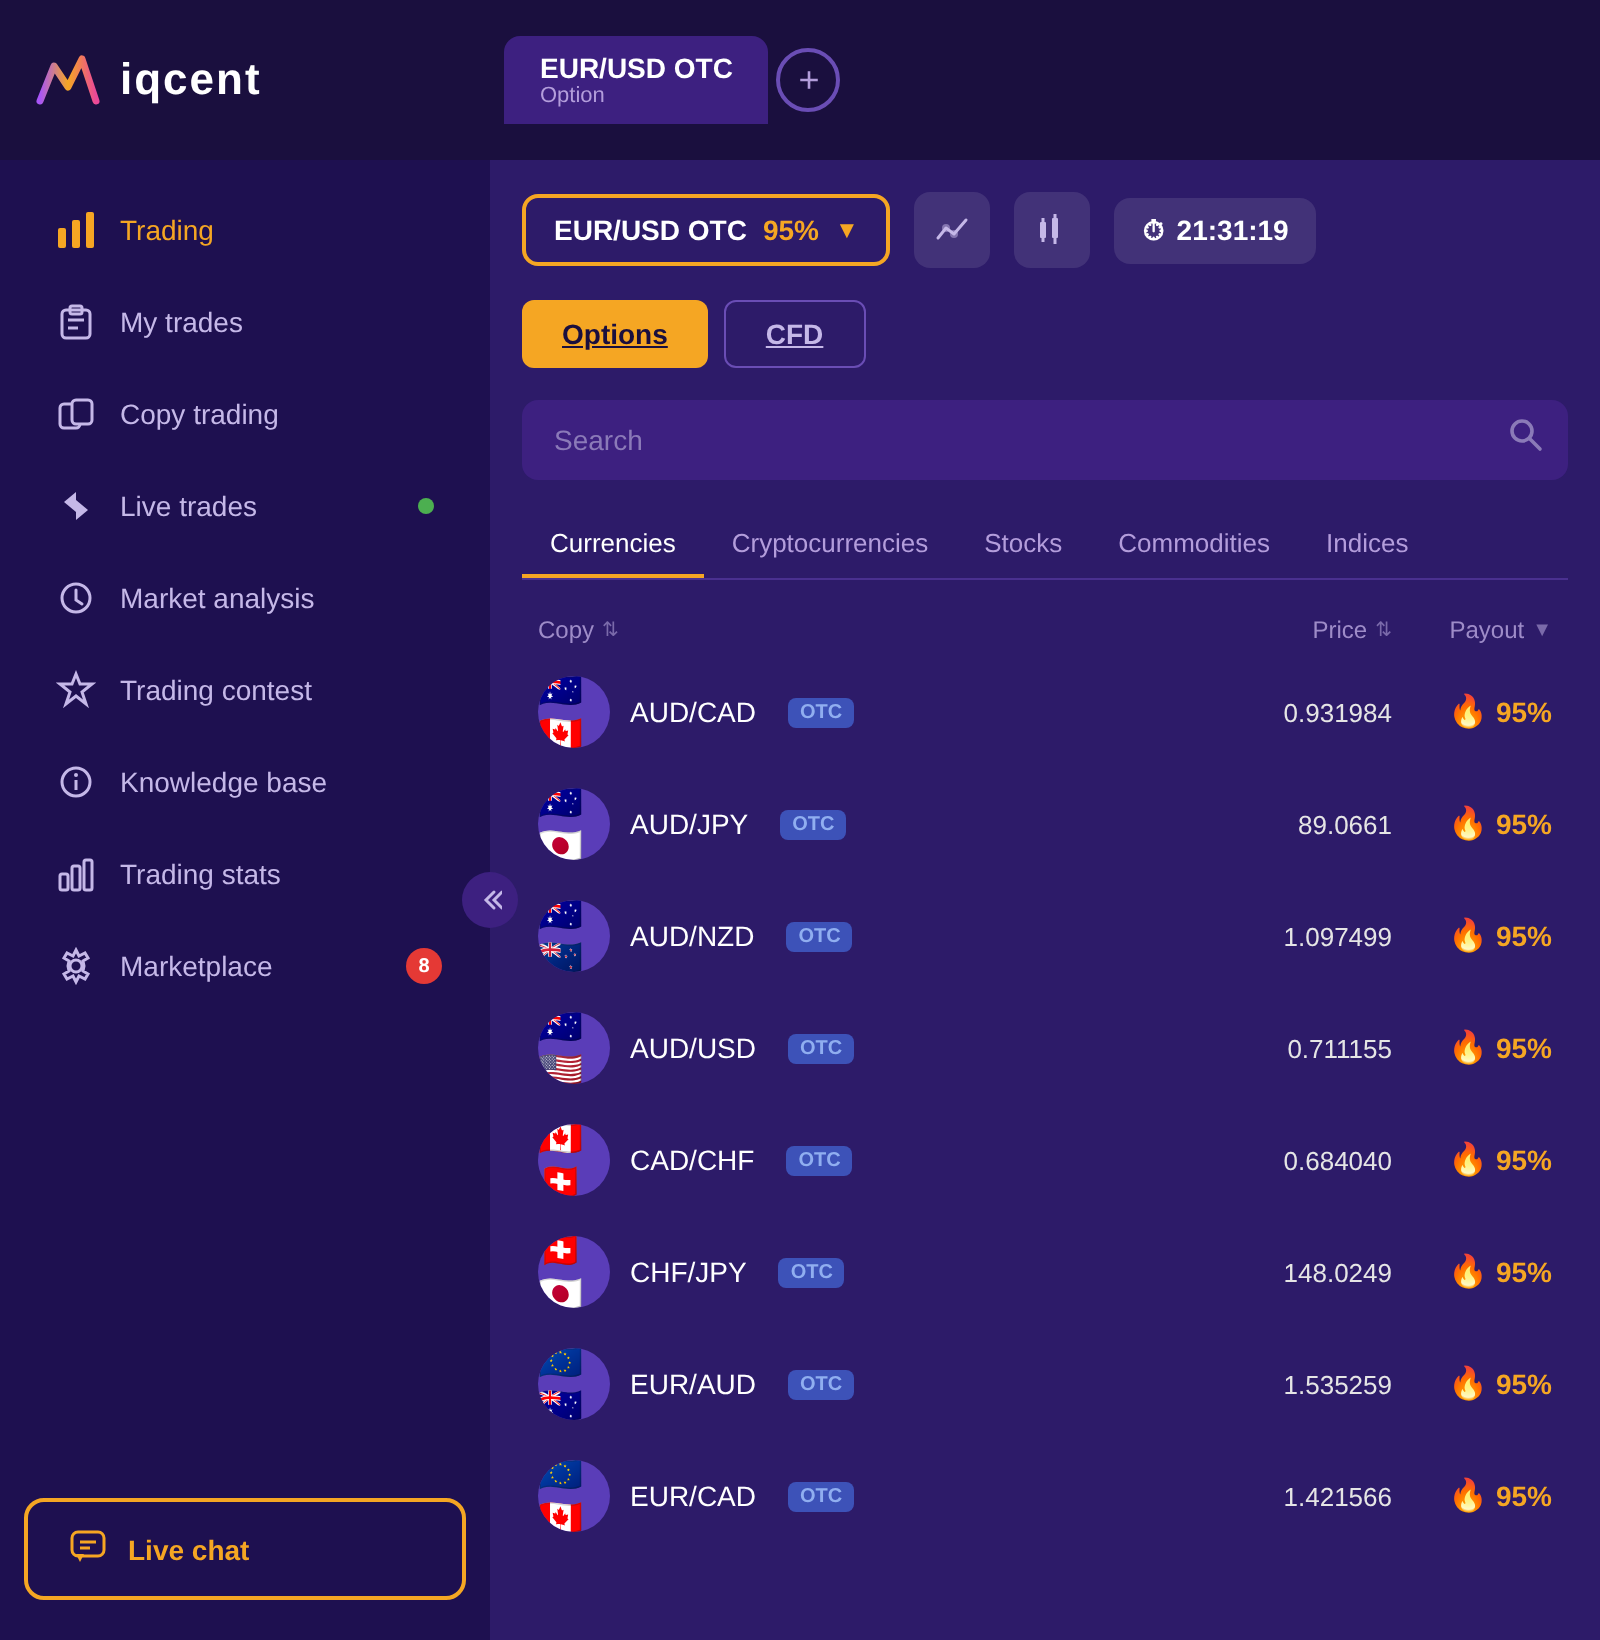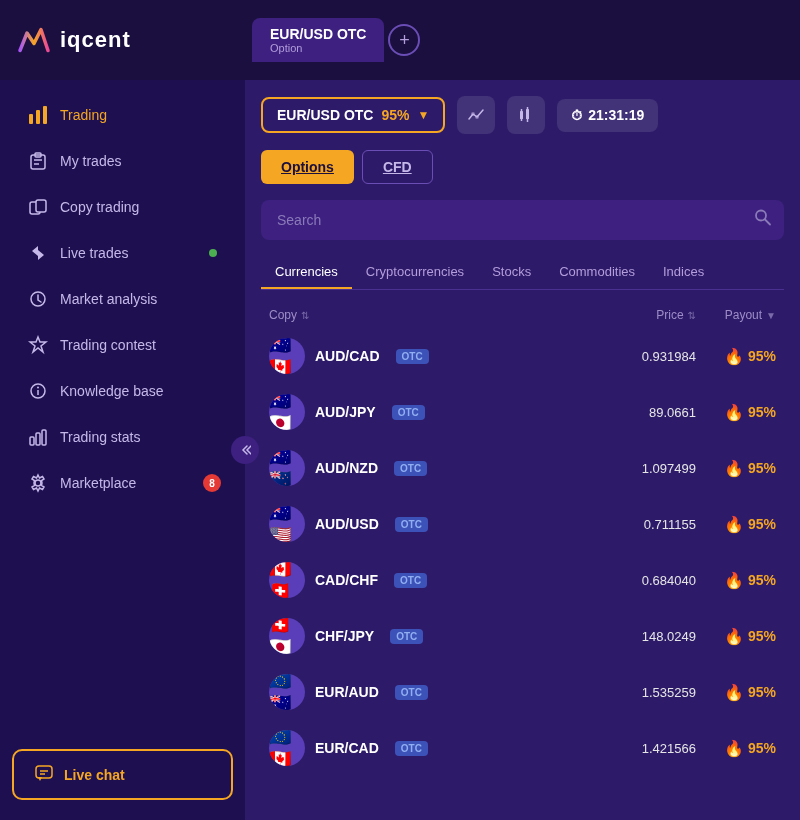--- a/index.html
+++ b/index.html
@@ -333,21 +333,21 @@
       background: #5a3db8;
       display: flex;
       align-items: center;
       justify-content: center;
       font-size: 18px;
       flex-shrink: 0;
       overflow: hidden;
     }
     .asset-label {
       font-size: 14px;
-      font-weight: 700;
+      font-weight: 400;
       color: #fff;
     }
     .otc-badge {
       background: #3d52b8;
       color: #90aef0;
       font-size: 10px;
       font-weight: 700;
       padding: 2px 6px;
       border-radius: 4px;
       margin-left: 6px;

